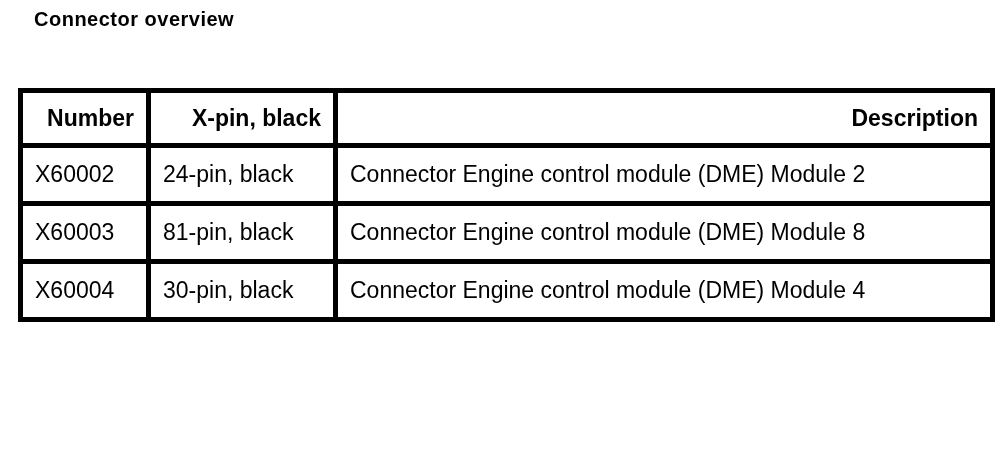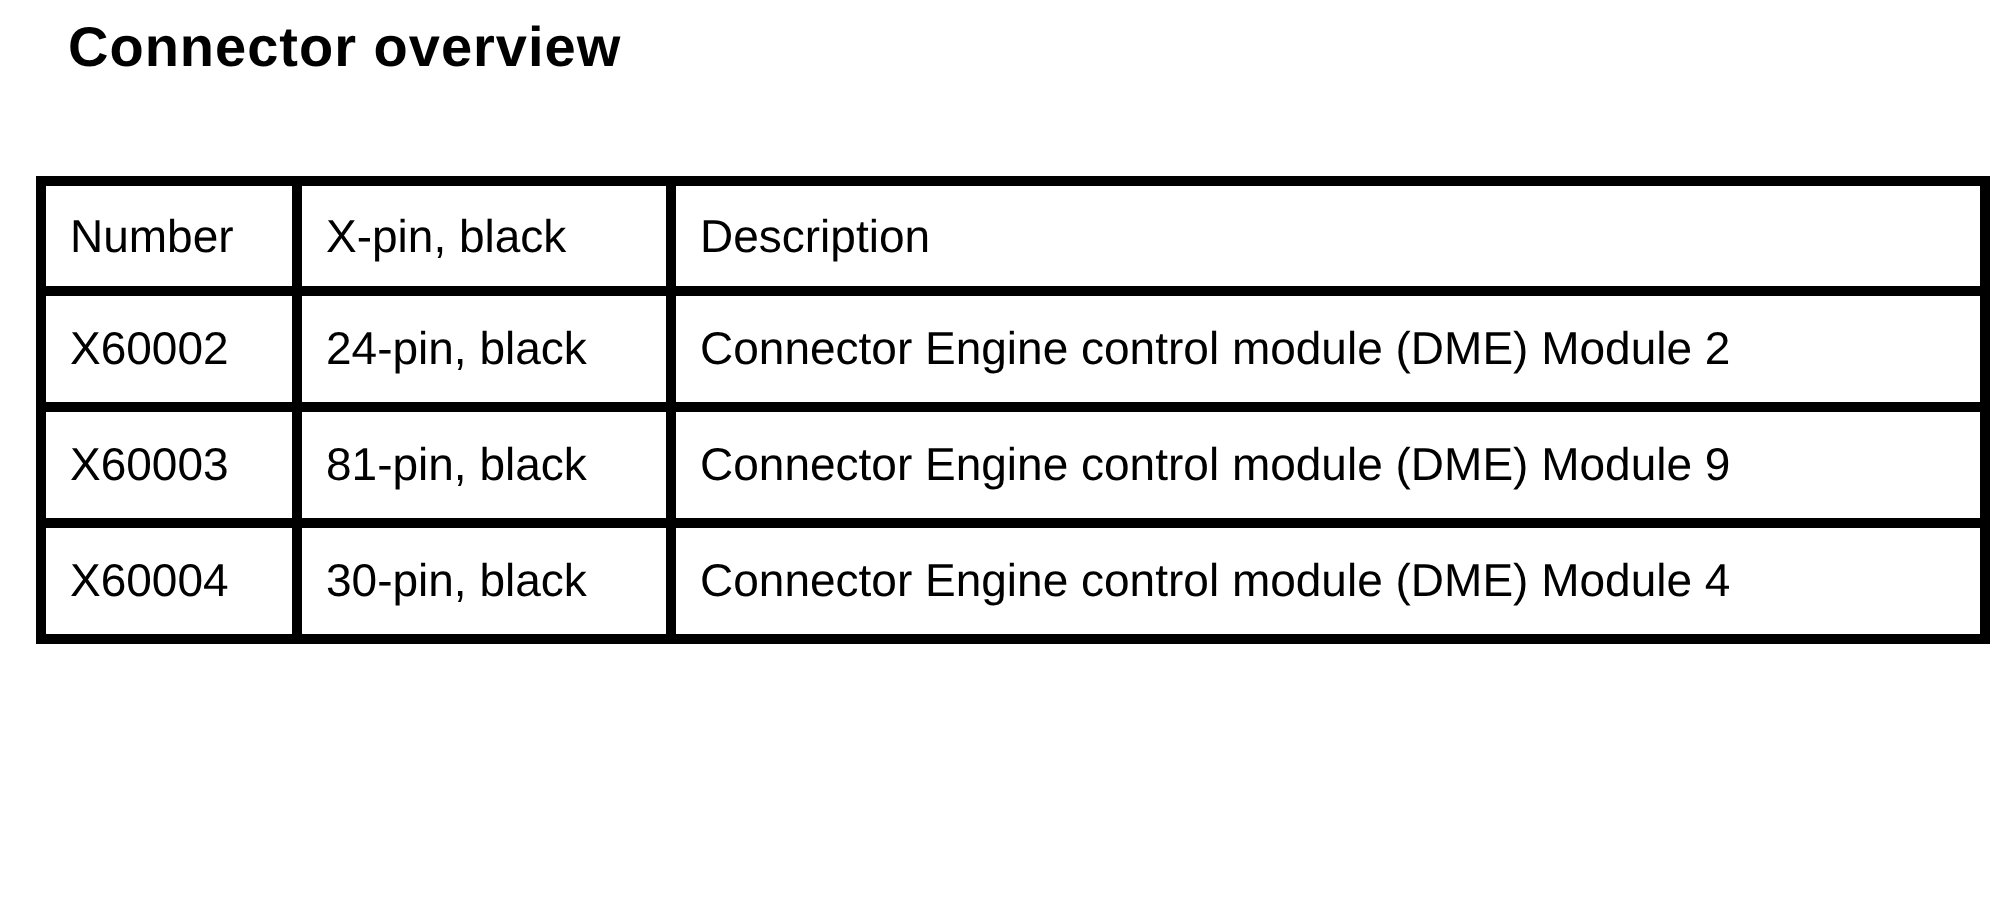--- a/index.html
+++ b/index.html
@@ -18,21 +18,21 @@
     background: var(--bg-color);
     color: var(--text-color);
     font-family: "Liberation Sans", sans-serif;
     overflow: hidden;
     position: relative;
   }
   .page-title {
     position: absolute;
     left: 34px;
     top: 8px;
-    font-size: 28px;
+    font-size: 20px;
     font-weight: bold;
     letter-spacing: 0.5px;
     margin: 0;
   }
   table.connector-table {
     position: absolute;
     left: 18px;
     top: 88px;
     width: 972px;
     border-collapse: collapse;
@@ -44,22 +44,23 @@
     background: var(--bg-color);
     font-size: 23px;
     height: 58px;
     padding: 0 12px;
     text-align: left;
     vertical-align: middle;
     white-space: nowrap;
     overflow: hidden;
   }
   table.connector-table th {
-    font-weight: normal;
+    font-weight: bold;
     height: 55px;
+    text-align: right;
   }
   col.col-number { width: 128px; }
   col.col-pin    { width: 187px; }
   col.col-desc   { width: 657px; }
   th.desc-header { text-align: center; }
 </style>
 </head>
 <body>
 
 <h1 class="page-title">Connector overview</h1>
@@ -79,21 +80,21 @@
   </thead>
   <tbody>
     <tr>
       <td>X60002</td>
       <td>24-pin, black</td>
       <td>Connector Engine control module (DME) Module 2</td>
     </tr>
     <tr>
       <td>X60003</td>
       <td>81-pin, black</td>
-      <td>Connector Engine control module (DME) Module 9</td>
+      <td>Connector Engine control module (DME) Module 8</td>
     </tr>
     <tr>
       <td>X60004</td>
       <td>30-pin, black</td>
       <td>Connector Engine control module (DME) Module 4</td>
     </tr>
   </tbody>
 </table>
 
 </body></html>

